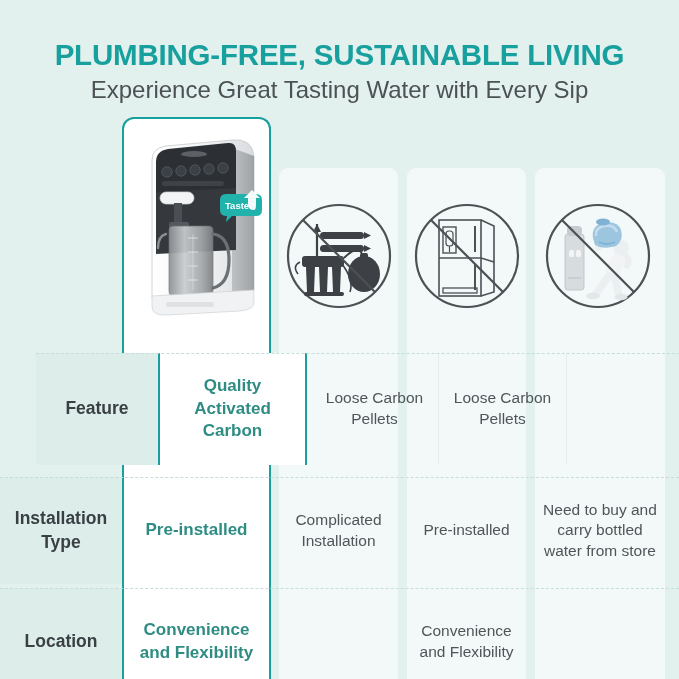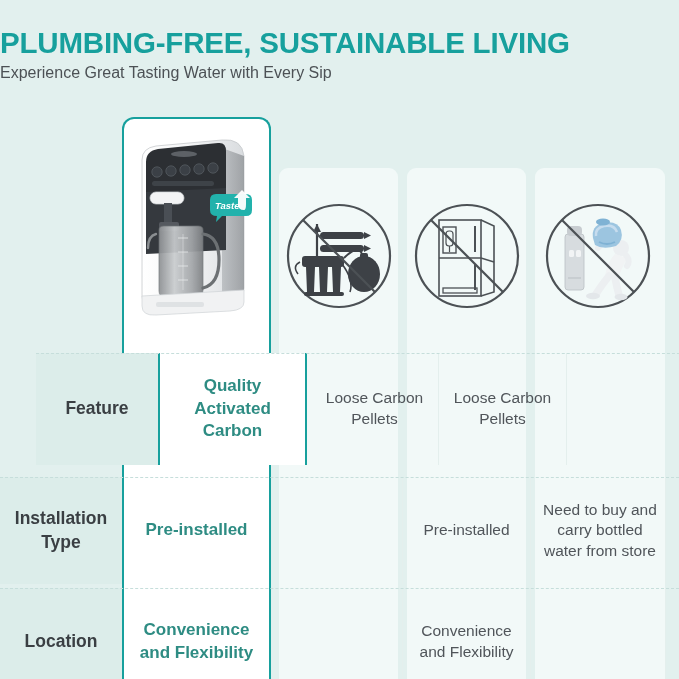--- a/index.html
+++ b/index.html
@@ -9,29 +9,29 @@
     font-family:"Liberation Sans", sans-serif;
     overflow:hidden;
   }
   #page {
     position:relative;
     width:679px; height:679px;
     background:#e2f0ee;
   }
 
   
-  #header { position:absolute; left:0; top:0; width:620px; height:110px; }
+  #header { position:absolute; left:0; top:12px; width:620px; height:110px; text-align:center; }
   #title {
     position:absolute; left:0; top:26px; width:679px;
     font-size:29.5px; font-weight:bold; letter-spacing:-0.2px;
     color:#17a09d; white-space:nowrap;
   }
   #subtitle {
     position:absolute; left:0; top:64px; width:679px;
-    font-size:16px; font-weight:normal; color:#4c5155;
+    font-size:24px; font-weight:normal; color:#4c5155;
   }
 
   
   .comp-panel {
     position:absolute; top:168px;
     background:#f2f9f8;
     border-radius:9px 9px 0 0;
   }
   #comp-panel-0 { left:279px; width:119px; height:511px; }
   #comp-panel-1 { left:407px; width:119px; height:511px; }
@@ -41,21 +41,21 @@
   #hero-col {
     position:absolute; left:122px; top:117px; width:149px; height:562px;
     background:#ffffff;
     border-left:2px solid #17a09d;
     border-right:2px solid #17a09d;
     border-top:2px solid #17a09d;
     border-radius:12px 12px 0 0;
   }
 
   
-  #product-img { position:absolute; left:126px; top:130px; width:141px; height:200px;font-style:italic; }
+  #product-img { position:absolute; left:136px; top:130px; width:141px; height:200px; }
 
   
   .comp-icon { position:absolute; top:200px; width:110px; height:112px; }
   #comp-icon-0 { left:284px; }
   #comp-icon-1 { left:412px; }
   #comp-icon-2 { left:543px; }
 
   
   #table { position:absolute; left:0; top:353px; width:679px; height:326px; }
   .row { position:absolute; left:0; width:679px; }
@@ -293,20 +293,21 @@
     <div class="row" id="row-1">
       <div class="label-bg"></div>
       <div class="hero-cell-bg"></div>
       <div class="vsep vsep-0"></div>
       <div class="vsep vsep-1"></div>
       <div class="vsep vsep-2"></div>
       <div class="hero-border-l"></div>
       <div class="hero-border-r"></div>
       <div class="cell cell-label">Installation Type</div>
       <div class="cell cell-hero">Pre-installed</div>
+      <div class="cell cell-c0">Complicated Installation</div>
       <div class="cell cell-c1">Pre-installed</div>
       <div class="cell cell-c2">Need to buy and carry bottled water from store</div>
       <div class="row-sep" style="top:0;"></div>
     </div>
 
     <div class="row" id="row-2">
       <div class="label-bg"></div>
       <div class="hero-cell-bg"></div>
       <div class="vsep vsep-0"></div>
       <div class="vsep vsep-1"></div>

